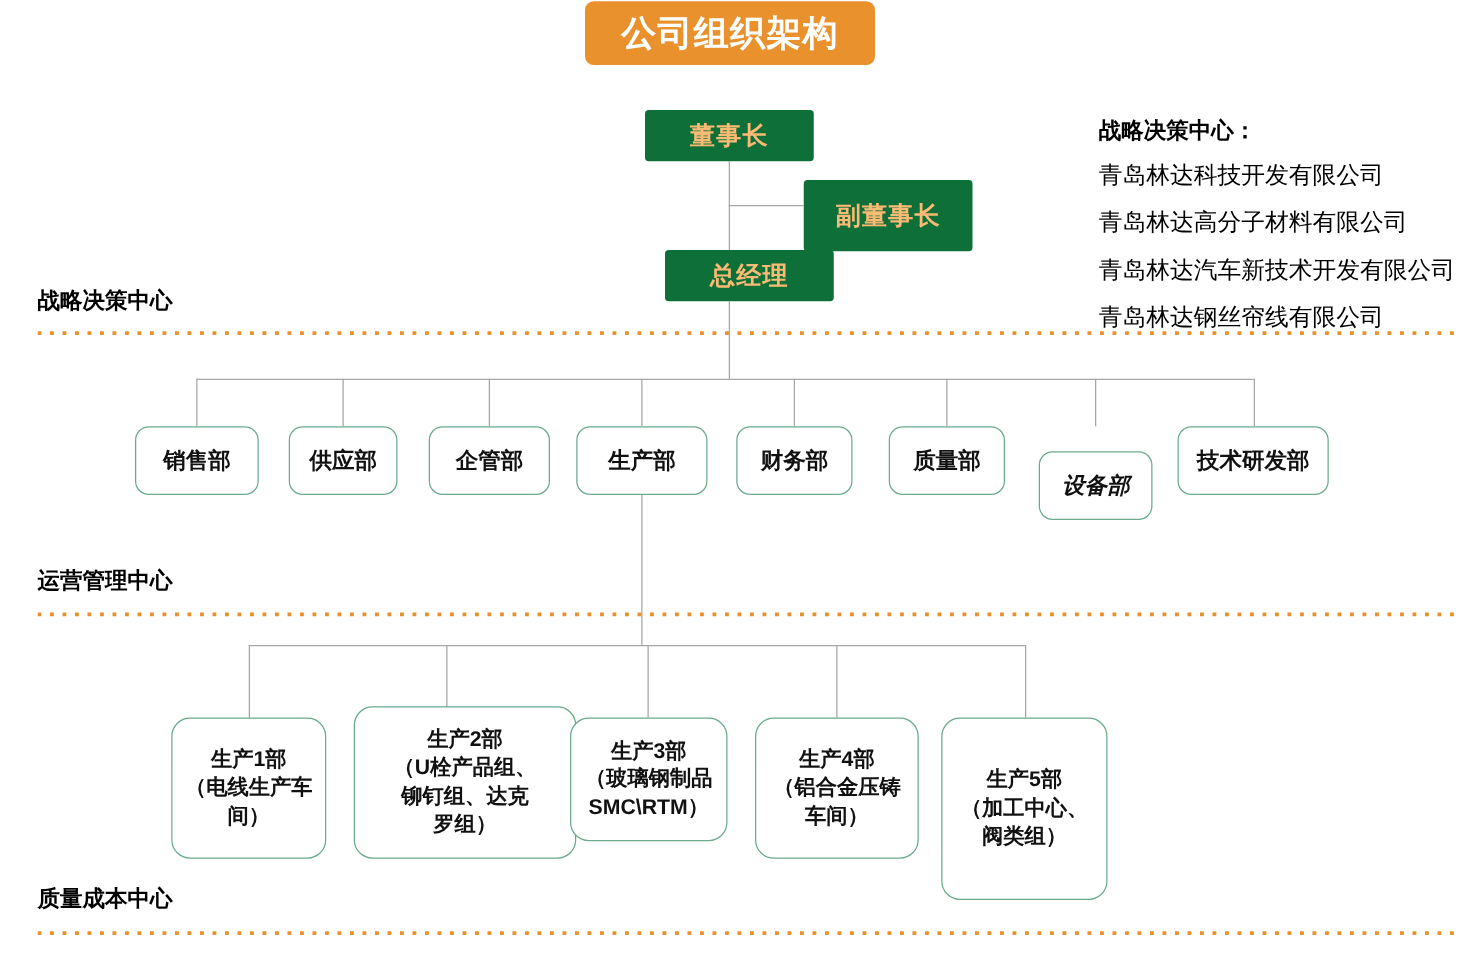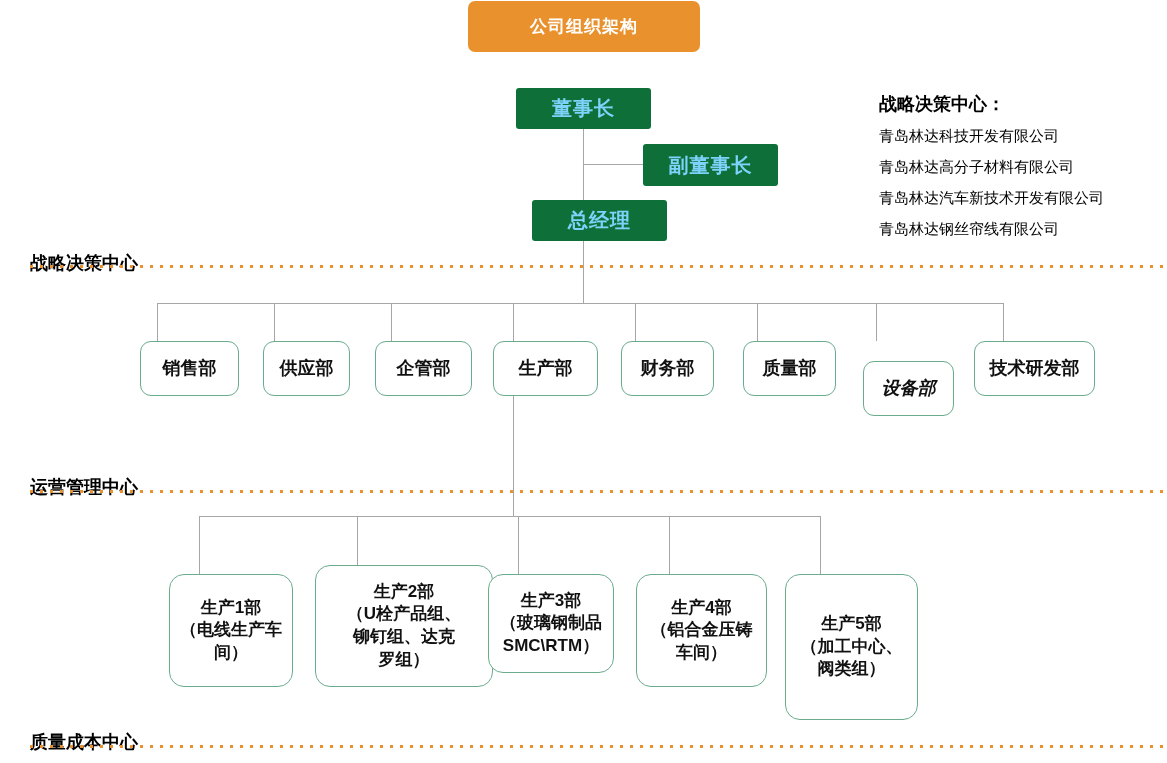--- a/index.html
+++ b/index.html
@@ -21,33 +21,33 @@
   
   .title-badge {
     position: absolute;
     left: 468px;
     top: 1px;
     width: 232px;
     height: 51px;
     background: #e8912d;
     border-radius: 7px;
     color: #ffffff;
-    font-size: 17px;
+    font-size: 28px;
     font-weight: bold;
     letter-spacing: 1px;
     display: flex;
     align-items: center;
     justify-content: center;
   }
 
   
   .gbox {
     position: absolute;
     background: #0e7038;
-    color: #7dd3fc;
+    color: #fdba74;
     font-size: 20px;
     font-weight: bold;
     letter-spacing: 1px;
     border-radius: 3px;
     display: flex;
     align-items: center;
     justify-content: center;
     box-sizing: border-box;
   }
 
@@ -60,21 +60,20 @@
     color: #111111;
     font-size: 18px;
     font-weight: bold;
     display: flex;
     align-items: center;
     justify-content: center;
     text-align: center;
     box-sizing: border-box;
     line-height: 1.28;
     padding: 2px;
-    margin-left: 32px;
   }
   .obox.prod {
     border-radius: 15px;
     font-size: 17px;
     line-height: 1.33;
     padding: 3px 5px;
   }
 
   
   .vline {
@@ -88,21 +87,20 @@
     background: #a6a6a6;
   }
 
   
   .sec-label {
     position: absolute;
     font-size: 18px;
     font-weight: bold;
     color: #000000;
     white-space: nowrap;
-    margin-top: 23px;
   }
   .divider {
     position: absolute;
     left: 30px;
     width: 1137px;
     height: 3px;
     background-image: linear-gradient(to right, #e8912d 0px, #e8912d 3px, rgba(255,255,255,0) 3px, rgba(255,255,255,0) 10px);
     background-size: 10px 3px;
     background-repeat: repeat-x;
   }
@@ -115,36 +113,36 @@
     width: 280px;
   }
   .subs-title {
     font-size: 18px;
     font-weight: bold;
     color: #000000;
     margin: 0 0 11px 0;
     white-space: nowrap;
   }
   .subs-item {
-    font-size: 15px;
+    font-size: 19px;
     color: #000000;
     margin: 0 0 12px 0;
     white-space: nowrap;
   }
 </style>
 </head>
 <body>
 
 <div id="canvas">
 
   <div class="title-badge">公司组织架构</div>
 
   <div class="gbox" style="left:516px; top:88px; width:135px; height:41px;">董事长</div>
 
-  <div class="gbox" style="left:643px; top:144px; width:135px; height:42px;">副董事长</div>
+  <div class="gbox" style="left:643px; top:144px; width:135px; height:57px;">副董事长</div>
 
   <div class="gbox" style="left:516px; top:200px; width:135px; height:41px;margin-left:16px;">总经理</div>
 
   <div class="vline" style="left:583px; top:129px; height:71px;"></div>
 
   <div class="hline" style="left:583px; top:164px; width:60px;"></div>
 
   <div class="sec-label" style="left:30px; top:228px;">战略决策中心</div>
   <div class="divider" style="top:265px;"></div>
 

